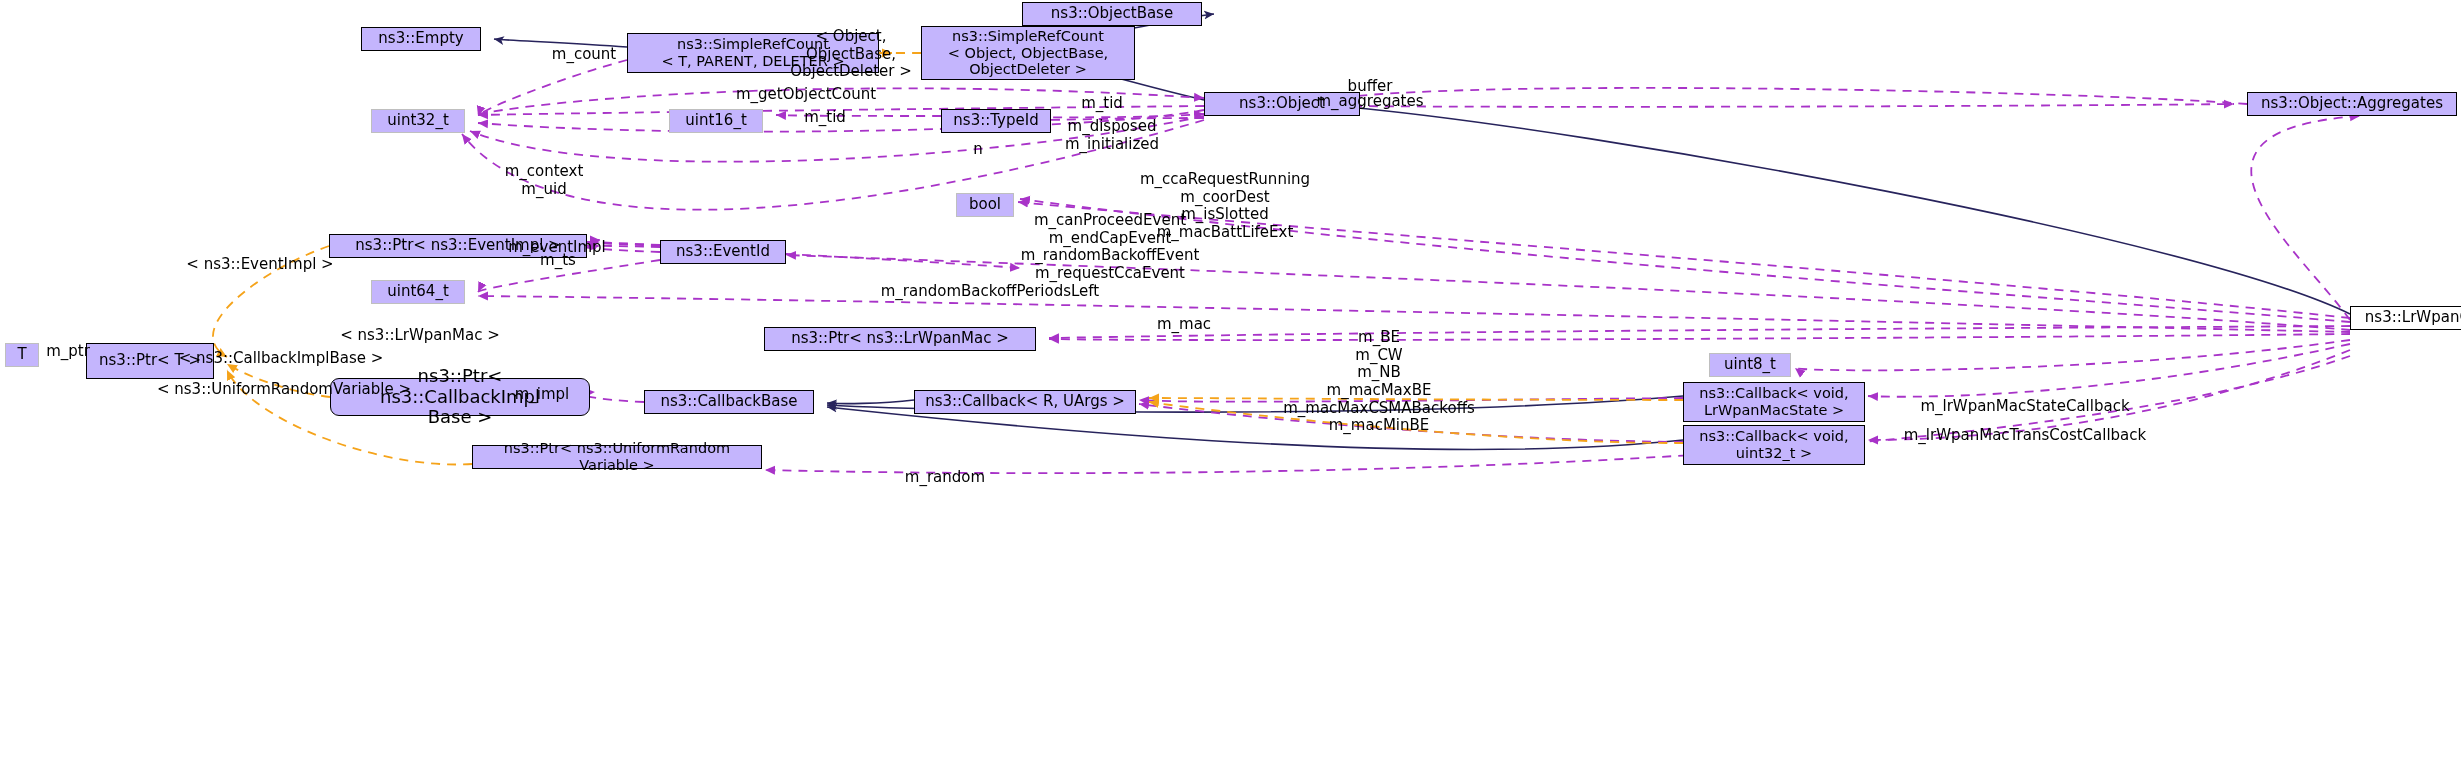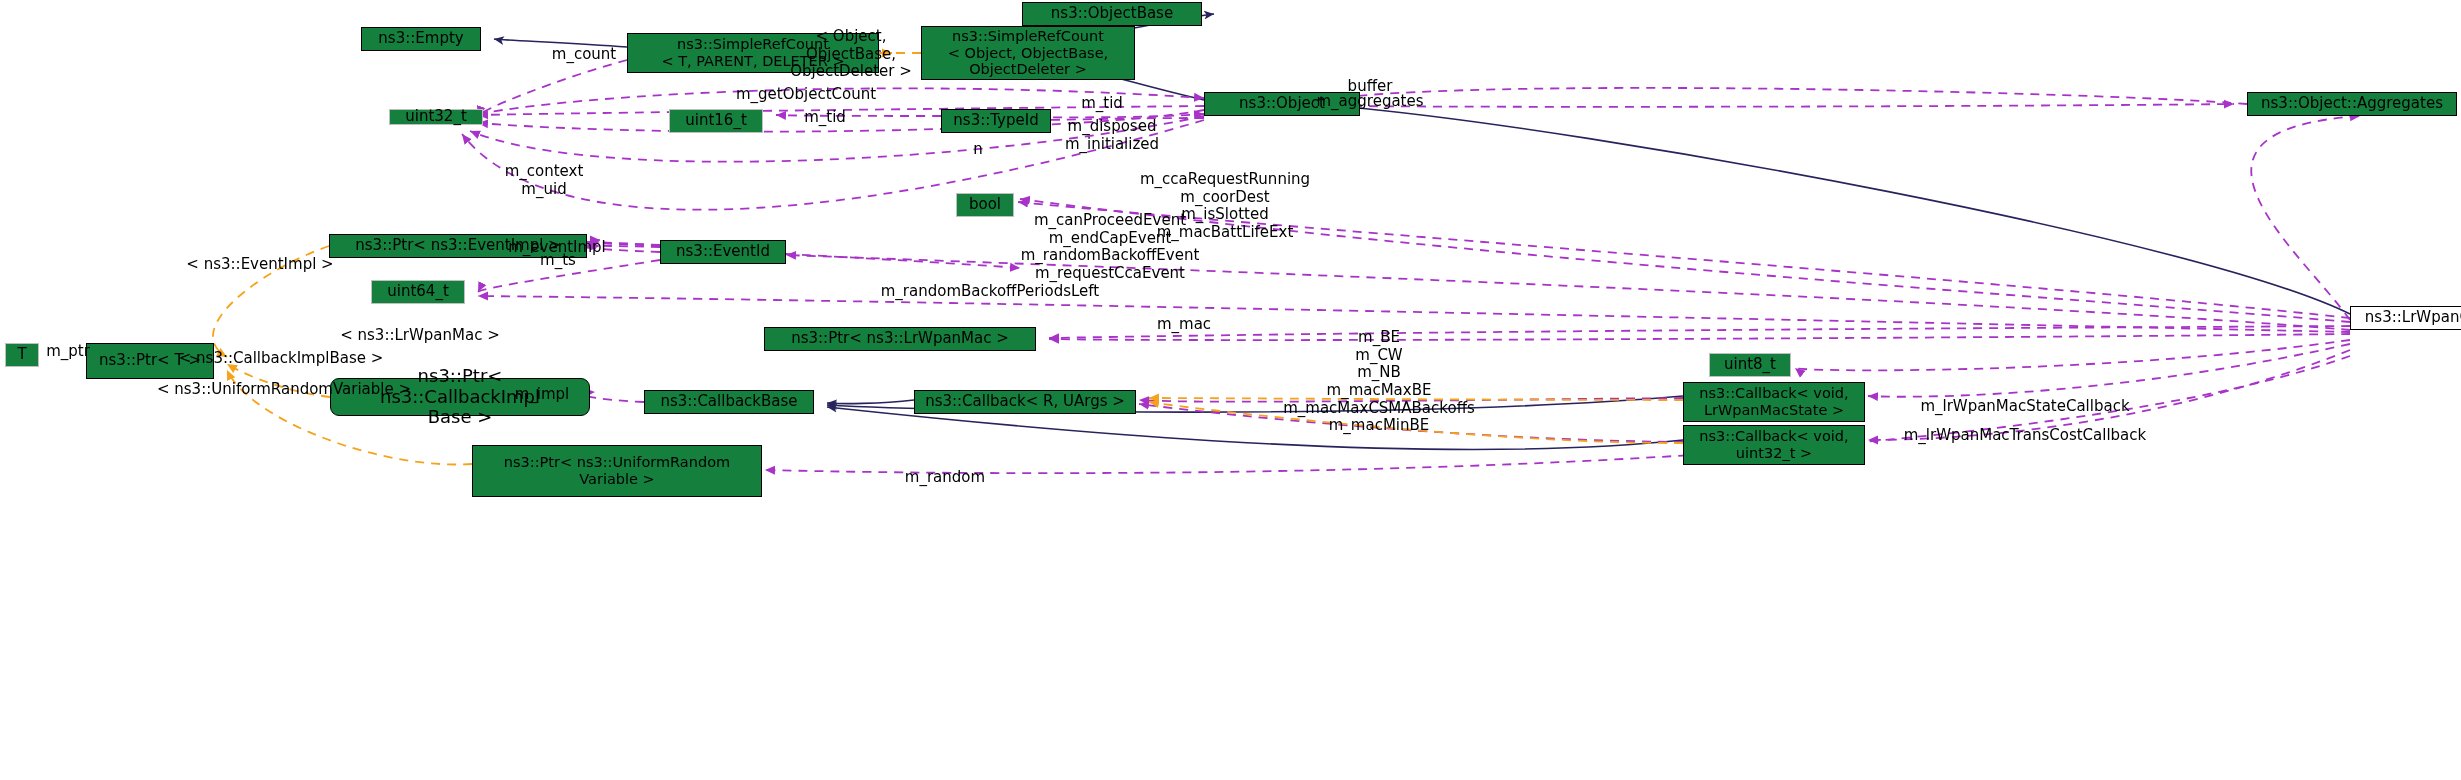--- a/index.html
+++ b/index.html
@@ -1,20 +1,20 @@
 <!DOCTYPE html>
 <html><head>
 <meta charset="utf-8">
 <style>
   html,body{margin:0;padding:0;background:#ffffff;}
   #canvas{position:relative;width:2461px;height:780px;background:#ffffff;
           font-family:"DejaVu Sans","Liberation Sans",sans-serif;overflow:hidden;}
   svg.edges{position:absolute;left:0;top:0;width:2461px;height:780px;}
   .node{position:absolute;box-sizing:border-box;display:flex;align-items:center;
-        justify-content:center;text-align:center;background:#15803d;
+        justify-content:center;text-align:center;background:#c4b5fd;
         font-size:15px;color:#000000;line-height:1.15;padding:1px 4px;}
   .node.solid{border:1.5px solid #000000;}
   .node.light{border:1.5px solid #bfbfbf;}
   .node.hl{border:1.5px solid #000000;background:#ffffff;}
   .edge-label{position:absolute;font-size:15px;color:#000000;white-space:pre;
               text-align:center;line-height:1.18;background:transparent;}
 </style>
 </head>
 <body>
 
@@ -117,21 +117,21 @@
   </div>
 
   <div class="node solid" style="left:1204px;top:92px;width:156px;height:24px;">
     <span>ns3::Object</span>
   </div>
 
   <div class="node solid" style="left:2247px;top:92px;width:210px;height:24px;">
     <span>ns3::Object::Aggregates</span>
   </div>
 
-  <div class="node light" style="left:389px;top:109px;width:94px;height:16px;">
+  <div class="node light" style="left:371px;top:109px;width:94px;height:24px;">
     <span>uint32_t</span>
   </div>
 
   <div class="node light" style="left:669px;top:109px;width:94px;height:24px;">
     <span>uint16_t</span>
   </div>
 
   <div class="node solid" style="left:941px;top:109px;width:110px;height:24px;">
     <span>ns3::TypeId</span>
   </div>
@@ -188,21 +188,21 @@
   <div class="node solid" style="left:1683px;top:382px;width:182px;height:40px;white-space:pre-line;font-size:14.5px;">
     <span>ns3::Callback&lt; void,
 LrWpanMacState &gt;</span>
   </div>
 
   <div class="node solid" style="left:1683px;top:425px;width:182px;height:40px;white-space:pre-line;font-size:14.5px;">
     <span>ns3::Callback&lt; void,
 uint32_t &gt;</span>
   </div>
 
-  <div class="node solid" style="left:472px;top:445px;width:290px;height:52px;white-space:pre-line;font-size:14.5px;">
+  <div class="node solid" style="left:472px;top:445px;width:290px;height:24px;white-space:pre-line;font-size:14.5px;">
     <span>ns3::Ptr&lt; ns3::UniformRandom
 Variable &gt;</span>
   </div>
 
   <div class="edge-label" style="left:524px;top:46px;width:120px;"><span>m_count</span></div>
 
   <div class="edge-label" style="left:776px;top:28px;width:150px;white-space:pre-line;"><span>&lt; Object, ObjectBase,
 ObjectDeleter &gt;</span></div>
 
   <div class="edge-label" style="left:1330px;top:78px;width:80px;"><span>buffer</span></div>

